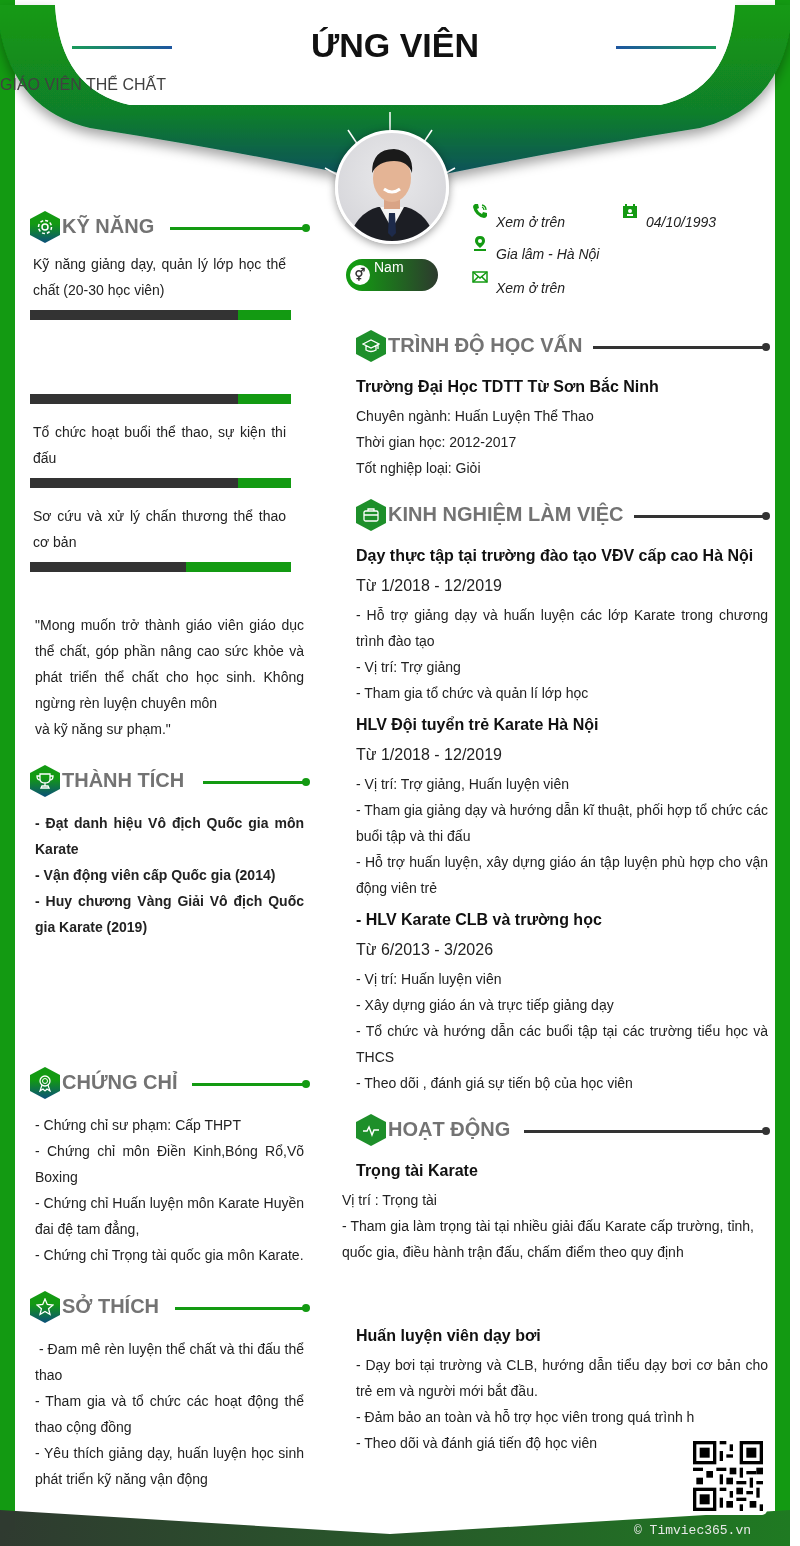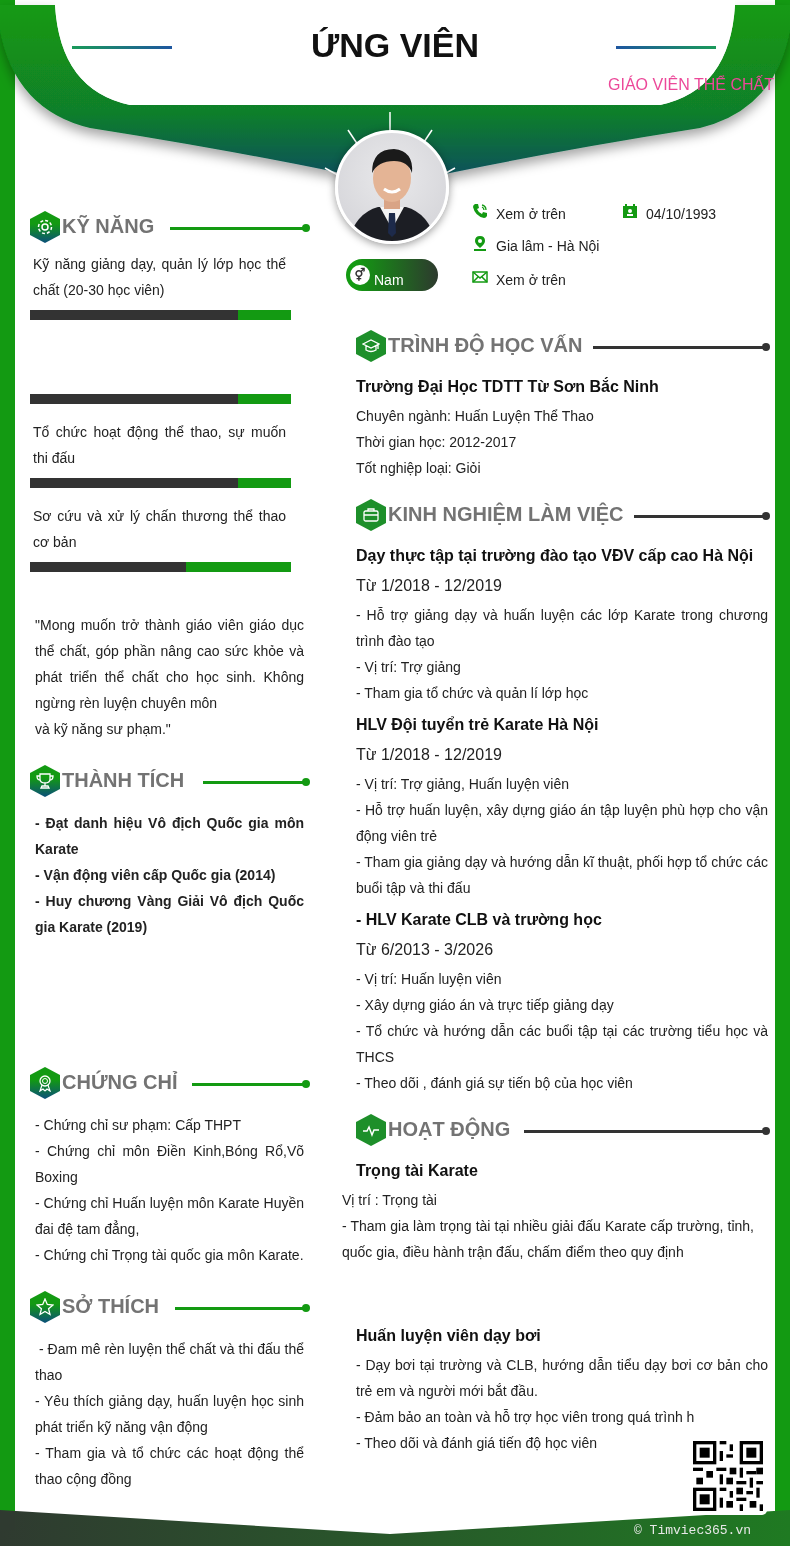--- a/index.html
+++ b/index.html
@@ -3,34 +3,34 @@
 <meta charset="utf-8">
 <style>
   html, body { margin:0; padding:0; }
   body { width:800px; height:1546px; position:relative; background:#fff; overflow:hidden;
          font-family:"Liberation Sans", sans-serif; color:#222; }
   .page { position:absolute; left:0; top:0; width:790px; height:1546px; background:#fff; overflow:hidden; }
   .bar-left { position:absolute; left:0; top:0; width:15px; height:1546px; background:#139a12; }
   .bar-right { position:absolute; left:775px; top:0; width:15px; height:1546px; background:#139a12; }
   .header-svg { position:absolute; left:0; top:0; }
   .title { position:absolute; left:0; width:790px; text-align:center; top:26px; font-size:34px; font-weight:bold; color:#111; letter-spacing:0; }
-  .subtitle { position:absolute; left:0; width:774px; text-align:right; top:76px; font-size:16px; color:#ec4899; }
+  .subtitle { position:absolute; left:0; width:774px; text-align:left; top:76px; font-size:16px; color:#404040; }
   .deco-line { position:absolute; top:46px; height:3px; width:100px; }
   .deco-left { left:72px; background:linear-gradient(90deg,#1a9a5a,#1e56a0); }
   .deco-right { left:616px; background:linear-gradient(90deg,#1e56a0,#1a9a5a); }
   .avatar { position:absolute; left:335px; top:130px; width:108px; height:108px; border-radius:50%;
             background:radial-gradient(circle at 50% 40%, #e9e9eb 0%, #d8d8dc 70%); border:3px solid #fff;
             box-shadow:0 2px 8px rgba(0,0,0,.4); overflow:hidden; }
   .gender { position:absolute; left:346px; top:259px; width:92px; height:32px; border-radius:16px;
             background:linear-gradient(90deg,#139a12 10%,#2d3a2e 100%); color:#fff; font-size:14px; }
   .gender .gicon { position:absolute; left:4px; top:6px; width:20px; height:20px; border-radius:50%; background:#fff; color:#333; font-size:12px; text-align:center; line-height:20px; font-weight:bold; }
-  .gender .glabel { position:absolute; left:28px; top:13px; }
+  .gender .glabel { position:absolute; left:28px; top:0; }
   .contact { position:absolute; font-size:14px; color:#222; }
   .contact .ci { position:absolute; left:0; top:0; width:16px; height:16px; }
-  .contact .ct { position:absolute; left:24px; top:3px; white-space:nowrap; }
+  .contact .ct { position:absolute; left:24px; top:11px; white-space:nowrap;font-style:italic; }
   .sec-head { position:absolute; height:34px; }
   .hex { position:absolute; left:0; top:0; width:30px; height:32px;
          clip-path:polygon(50% 0,100% 25%,100% 75%,50% 100%,0 75%,0 25%);
          background:linear-gradient(180deg,#139a12 40%,#0b4f7a 100%); }
   .hex.green { background:#1d8f2a; }
   .hex svg { position:absolute; left:6px; top:7px; }
   .sec-title { position:absolute; left:32px; top:4px; font-size:20px; font-weight:bold; color:#737373; white-space:nowrap; }
   .sec-line { position:absolute; top:16px; height:3px; }
   .sec-dot { position:absolute; top:13px; width:8px; height:8px; border-radius:50%; }
   .txt { position:absolute; font-size:14px; line-height:26px; color:#222; }
@@ -145,21 +145,21 @@
 
   <div class="txt just" style="left:33px;top:251px;width:253px">Kỹ năng giảng dạy, quản lý lớp học thể chất (20-30 học viên)</div>
   <div class="skill-bar" style="top:310px">
       <div class="dark" style="width:208px"></div>
     </div>
 
   <div class="skill-bar" style="top:394px">
       <div class="dark" style="width:208px"></div>
     </div>
 
-  <div class="txt just" style="left:33px;top:419px;width:253px">Tổ chức hoạt động thể thao, sự muốn thi đấu</div>
+  <div class="txt just" style="left:33px;top:419px;width:253px">Tổ chức hoạt buổi thể thao, sự kiện thi đấu</div>
   <div class="skill-bar" style="top:478px">
       <div class="dark" style="width:208px"></div>
     </div>
 
   <div class="txt just" style="left:33px;top:503px;width:253px">Sơ cứu và xử lý chấn thương thể thao cơ bản</div>
   <div class="skill-bar" style="top:562px">
       <div class="dark" style="width:156px"></div>
     </div>
 
   <div class="txt just" style="left:35px;top:612px;width:269px">
@@ -205,21 +205,21 @@
   <div class="sec-head" style="left:30px;top:1291px;width:280px">
     <div class="hex">
       <svg width="18" height="18" viewBox="0 0 18 18">
           <path d="M9,1 L11.3,6.5 L17,7 L12.6,10.8 L14,16.5 L9,13.5 L4,16.5 L5.4,10.8 L1,7 L6.7,6.5 Z" fill="none" stroke="#fff" stroke-width="1.3"></path>
         </svg>
     </div>
     <div class="sec-title">SỞ THÍCH</div>
     <div class="sec-line" style="left:145px;width:128px;background:#139a12"></div>
     <div class="sec-dot" style="left:272px;background:#139a12"></div>
   </div>
-  <div class="txt just" style="left:35px;top:1336px;width:269px;white-space:pre-wrap"><div> - Đam mê rèn luyện thể chất và thi đấu thể thao</div><div>- Yêu thích giảng dạy, huấn luyện học sinh phát triển kỹ năng vận động</div><div>- Tham gia và tổ chức các hoạt động thể thao cộng đồng</div></div>
+  <div class="txt just" style="left:35px;top:1336px;width:269px;white-space:pre-wrap"><div> - Đam mê rèn luyện thể chất và thi đấu thể thao</div><div>- Tham gia và tổ chức các hoạt động thể thao cộng đồng</div><div>- Yêu thích giảng dạy, huấn luyện học sinh phát triển kỹ năng vận động</div></div>
 
   <div class="sec-head" style="left:356px;top:330px;width:414px">
     <div class="hex green">
       <svg width="18" height="18" viewBox="0 0 18 18">
           <path d="M1,7 L9,3 L17,7 L9,11 Z M4,9 L4,13 Q9,16 14,13 L14,9 M16,7 L16,12" fill="none" stroke="#fff" stroke-width="1.3"></path>
         </svg>
     </div>
     <div class="sec-title">TRÌNH ĐỘ HỌC VẤN</div>
     <div class="sec-line" style="left:237px;width:172px;background:#333"></div>
     <div class="sec-dot" style="left:406px;background:#333"></div>
@@ -248,22 +248,22 @@
   <div class="txt just" style="left:356px;top:602px;width:412px">
     <div>- Hỗ trợ giảng dạy và huấn luyện các lớp Karate trong chương trình đào tạo</div>
     <div>- Vị trí: Trợ giảng</div>
     <div>- Tham gia tổ chức và quản lí lớp học</div>
   </div>
 
   <div class="job-title" style="top:716px">HLV Đội tuyển trẻ Karate Hà Nội</div>
   <div class="job-date" style="top:746px">Từ 1/2018 - 12/2019</div>
   <div class="txt just" style="left:356px;top:771px;width:412px">
     <div>- Vị trí: Trợ giảng, Huấn luyện viên</div>
+    <div>- Tham gia giảng dạy và hướng dẫn kĩ thuật, phối hợp tổ chức các buổi tập và thi đấu</div>
     <div>- Hỗ trợ huấn luyện, xây dựng giáo án tập luyện phù hợp cho vận động viên trẻ</div>
-    <div>- Tham gia giảng dạy và hướng dẫn kĩ thuật, phối hợp tổ chức các buổi tập và thi đấu</div>
   </div>
 
   <div class="job-title" style="top:911px">- HLV Karate CLB và trường học</div>
   <div class="job-date" style="top:941px">Từ 6/2013 - 3/2026</div>
   <div class="txt just" style="left:356px;top:966px;width:412px">
     <div>- Vị trí: Huấn luyện viên</div>
     <div>- Xây dựng giáo án và trực tiếp giảng dạy</div>
     <div>- Tổ chức và hướng dẫn các buổi tập tại các trường tiểu học và THCS</div>
     <div>- Theo dõi , đánh giá sự tiến bộ của học viên</div>
   </div>

